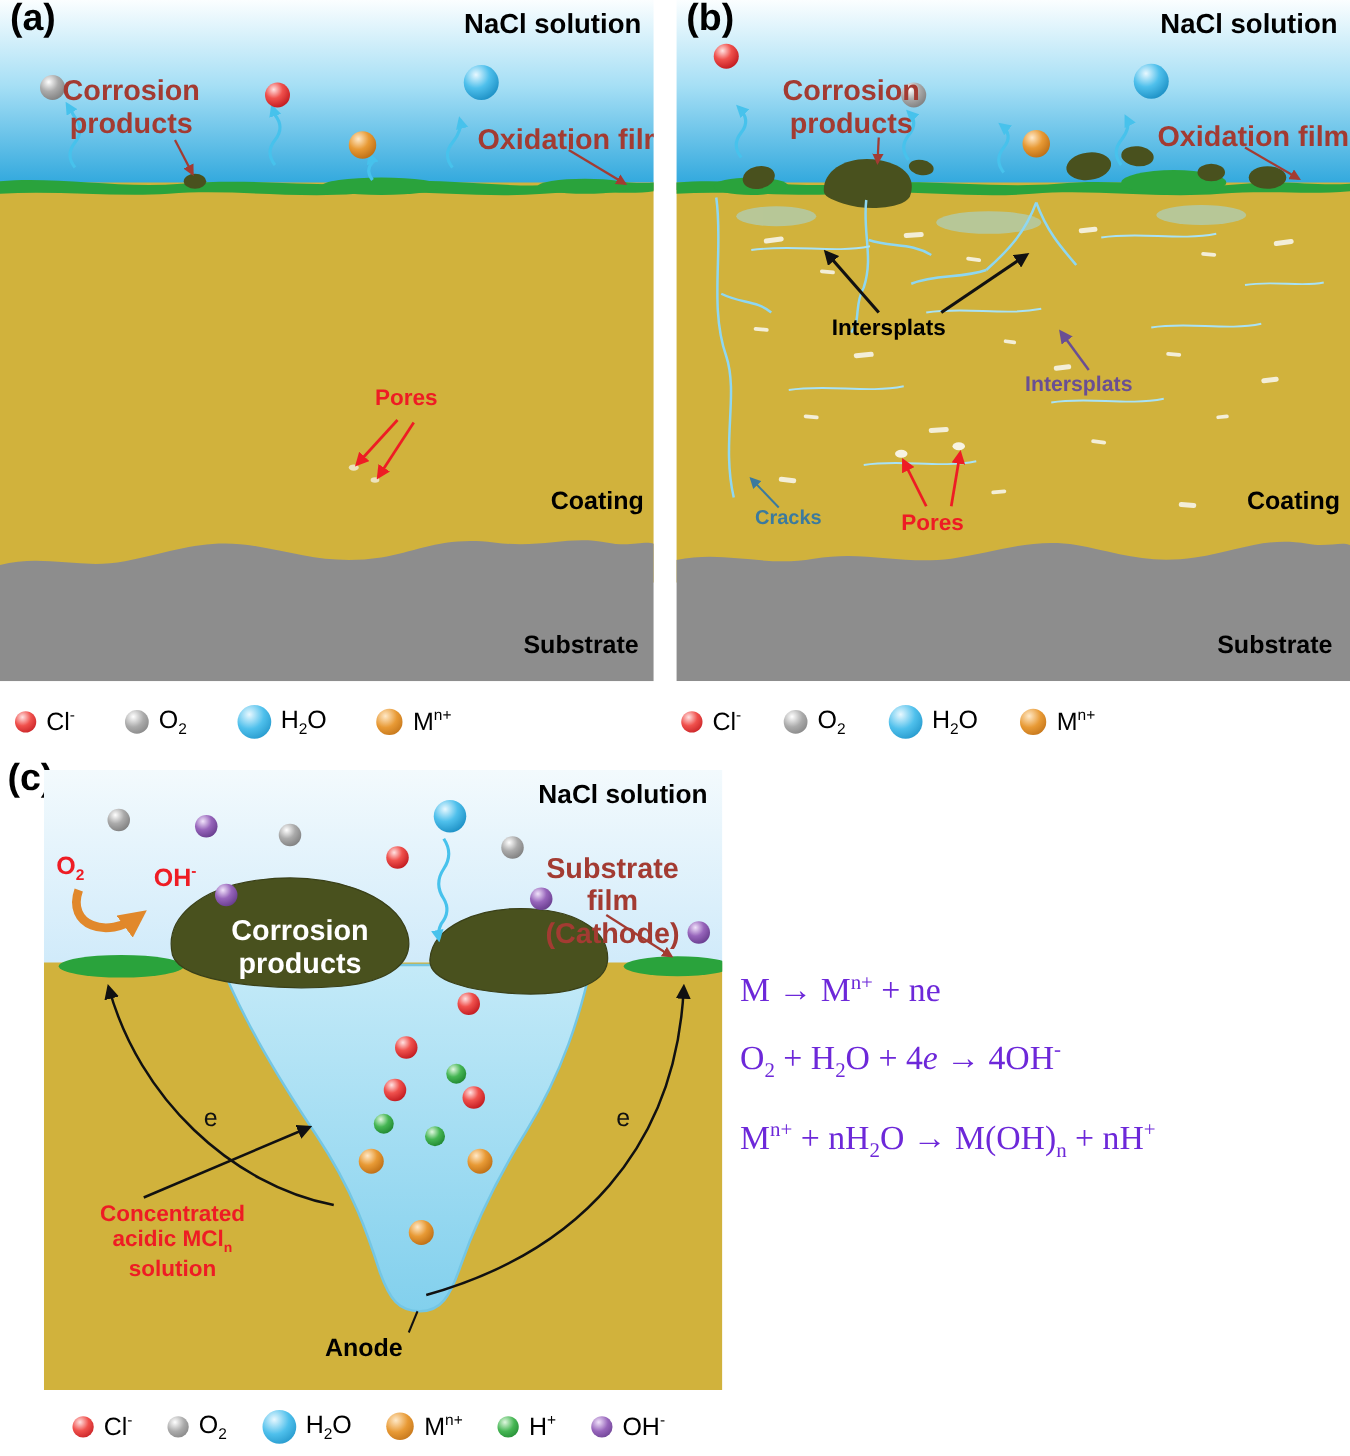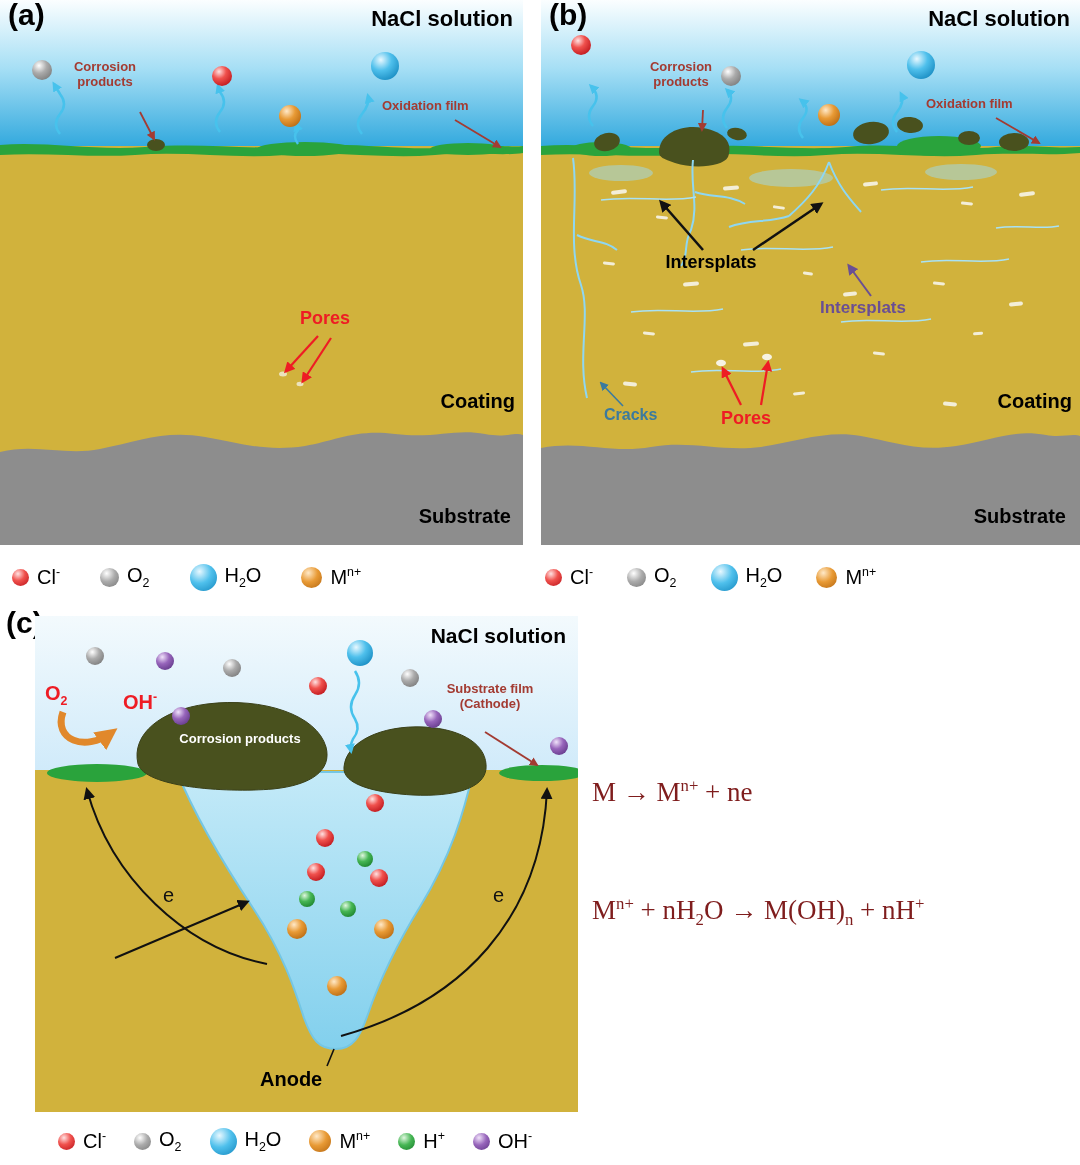--- a/index.html
+++ b/index.html
@@ -10,23 +10,23 @@
   .lbl{position:absolute;font-family:"Liberation Sans",sans-serif;font-weight:700;white-space:nowrap;}
   .wrap{white-space:normal;text-align:center;line-height:1.12;}
   .tag{font-size:30px;color:#000;}
   .nacl{font-size:22px;color:#000;}
   .c-darkred{color:#a33b32;}
   .c-red{color:#ee1c24;}
   .c-purple{color:#6a4f93;}
   .c-steel{color:#3b7a9e;}
   .c-white{color:#ffffff;}
   .big{font-size:20px;color:#000;}
-  .mid{font-size:13px;}
+  .mid{font-size:23px;}
   sup,sub{font-size:62%;}
-  .eq{position:absolute;font-family:"Liberation Serif",serif;font-size:27px;color:#7f1d1d;white-space:nowrap;}
+  .eq{position:absolute;font-family:"Liberation Serif",serif;font-size:27px;color:#6d28d9;white-space:nowrap;}
   .legend{position:absolute;display:flex;align-items:center;}
   .leg-item{display:flex;align-items:center;gap:8px;}
   .leg-lbl{font-size:20px;color:#000;font-family:"Liberation Sans",sans-serif;}
   .sph{border-radius:50%;flex:none;display:inline-block;}
   .sph-red{background:radial-gradient(circle at 35% 28%, #ffe2e2, #f0514d 42%, #b80f16 100%);}
   .sph-gray{background:radial-gradient(circle at 35% 28%, #ffffff, #ababab 45%, #777777 100%);}
   .sph-blue{background:radial-gradient(circle at 35% 28%, #e8f8ff, #4fc0ec 45%, #1286bd 100%);}
   .sph-orange{background:radial-gradient(circle at 35% 28%, #ffe9c8, #e89a35 45%, #b4650e 100%);}
   .sph-green{background:radial-gradient(circle at 35% 28%, #dff7df, #46b654 45%, #177d29 100%);}
   .sph-purple{background:radial-gradient(circle at 35% 28%, #f0e2fa, #9765bb 45%, #5e3585 100%);}
@@ -378,24 +378,26 @@
         <circle cx="302" cy="370" r="10" fill="url(#gOrange)"></circle>
       </g>
     </svg>
     <div class="lbl" style="right:12px;top:8px;font-size:21px;color:#000;">NaCl solution</div>
     <div class="lbl c-red" style="left:10px;top:66px;font-size:20px;">O<sub>2</sub></div>
     <div class="lbl c-red" style="left:88px;top:74px;font-size:20px;">OH<sup>-</sup></div>
     <div class="lbl mid c-darkred wrap" style="left:380px;top:66px;width:150px;">Substrate film (Cathode)</div>
     <div class="lbl mid c-white wrap" style="left:130px;top:116px;width:150px;">Corrosion products</div>
     <div class="lbl" style="left:128px;top:268px;font-size:20px;font-weight:400;color:#111;">e</div>
     <div class="lbl" style="left:458px;top:268px;font-size:20px;font-weight:400;color:#111;">e</div>
+    <div class="lbl c-red wrap" style="left:28px;top:345px;width:150px;font-size:18px;">Concentrated acidic MCl<sub>n</sub> solution</div>
     <div class="lbl" style="left:225px;top:452px;font-size:20px;color:#000;">Anode</div>
   </div>
 
   <div class="eq" style="left:592px;top:776px;">M → M<sup>n+</sup> + ne</div>
+  <div class="eq" style="left:592px;top:830px;">O<sub>2</sub> + H<sub>2</sub>O + 4<i>e</i> → 4OH<sup>-</sup></div>
   <div class="eq" style="left:592px;top:894px;">M<sup>n+</sup> + nH<sub>2</sub>O → M(OH)<sub>n</sub> + nH<sup>+</sup></div>
 
   <div class="legend" style="left:58px;top:1124px;gap:28px;height:34px;">
     <div class="leg-item">
         <span class="sph sph-red s17"></span>
         <span class="leg-lbl">Cl<sup>-</sup></span>
       </div>
     <div class="leg-item">
         <span class="sph sph-gray s17"></span>
         <span class="leg-lbl">O<sub>2</sub></span>

